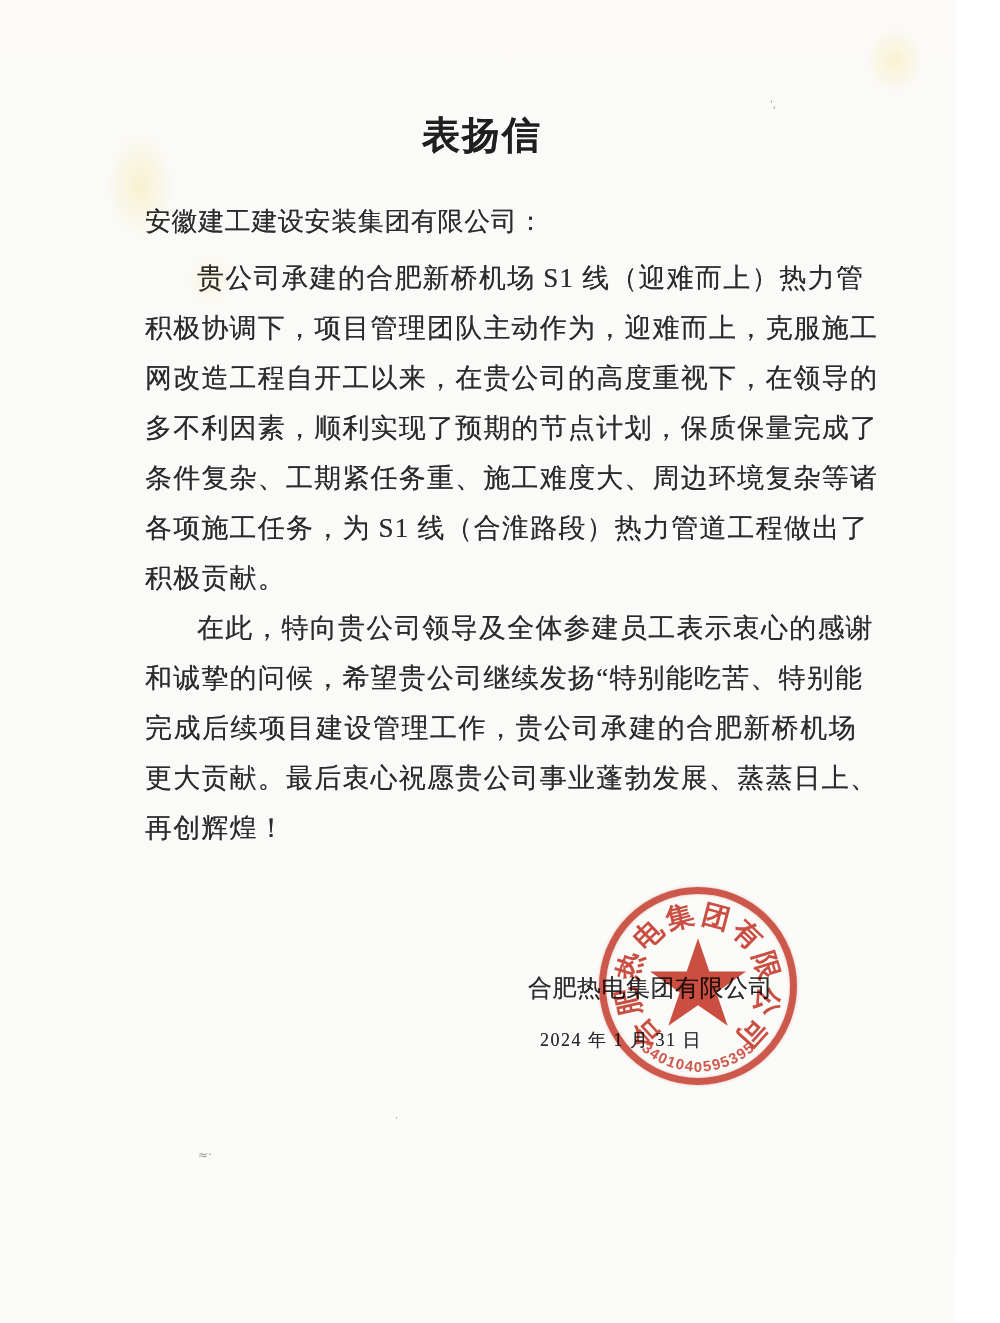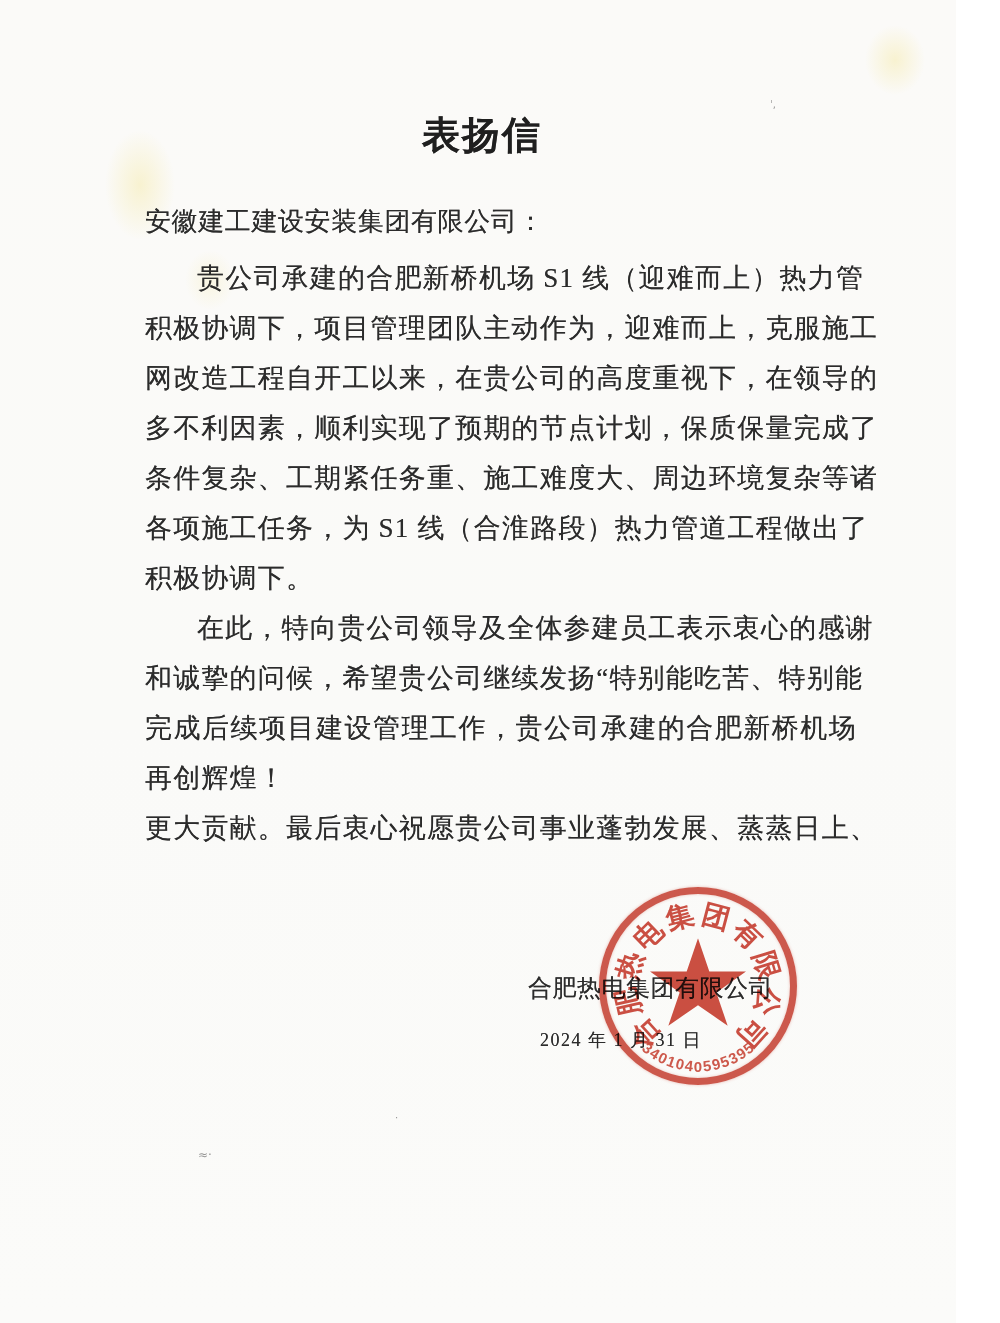--- a/index.html
+++ b/index.html
@@ -127,26 +127,26 @@
 
   <div class="letter">
     <div class="salutation">安徽建工建设安装集团有限公司：</div>
     <div>
         <div class="body-line indent justify">贵公司承建的合肥新桥机场 S1 线（迎难而上）热力管</div>
         <div class="body-line justify">积极协调下，项目管理团队主动作为，迎难而上，克服施工</div>
         <div class="body-line justify">网改造工程自开工以来，在贵公司的高度重视下，在领导的</div>
         <div class="body-line justify">多不利因素，顺利实现了预期的节点计划，保质保量完成了</div>
         <div class="body-line justify">条件复杂、工期紧任务重、施工难度大、周边环境复杂等诸</div>
         <div class="body-line justify">各项施工任务，为 S1 线（合淮路段）热力管道工程做出了</div>
-        <div class="body-line">积极协调下。</div>
+        <div class="body-line">积极贡献。</div>
         <div class="body-line indent justify">在此，特向贵公司领导及全体参建员工表示衷心的感谢</div>
         <div class="body-line justify">和诚挚的问候，希望贵公司继续发扬“特别能吃苦、特别能</div>
         <div class="body-line justify">完成后续项目建设管理工作，贵公司承建的合肥新桥机场</div>
+        <div class="body-line justify">更大贡献。最后衷心祝愿贵公司事业蓬勃发展、蒸蒸日上、</div>
         <div class="body-line">再创辉煌！</div>
-        <div class="body-line justify">更大贡献。最后衷心祝愿贵公司事业蓬勃发展、蒸蒸日上、</div>
       </div>
   </div>
 
   <div class="signature">合肥热电集团有限公司</div>
   <div class="sig-date">2024 年 1 月 31 日</div>
 
   <div class="stamp">
     <div class="stamp-ring"></div>
     <div class="stamp-star"></div>
     <div>

